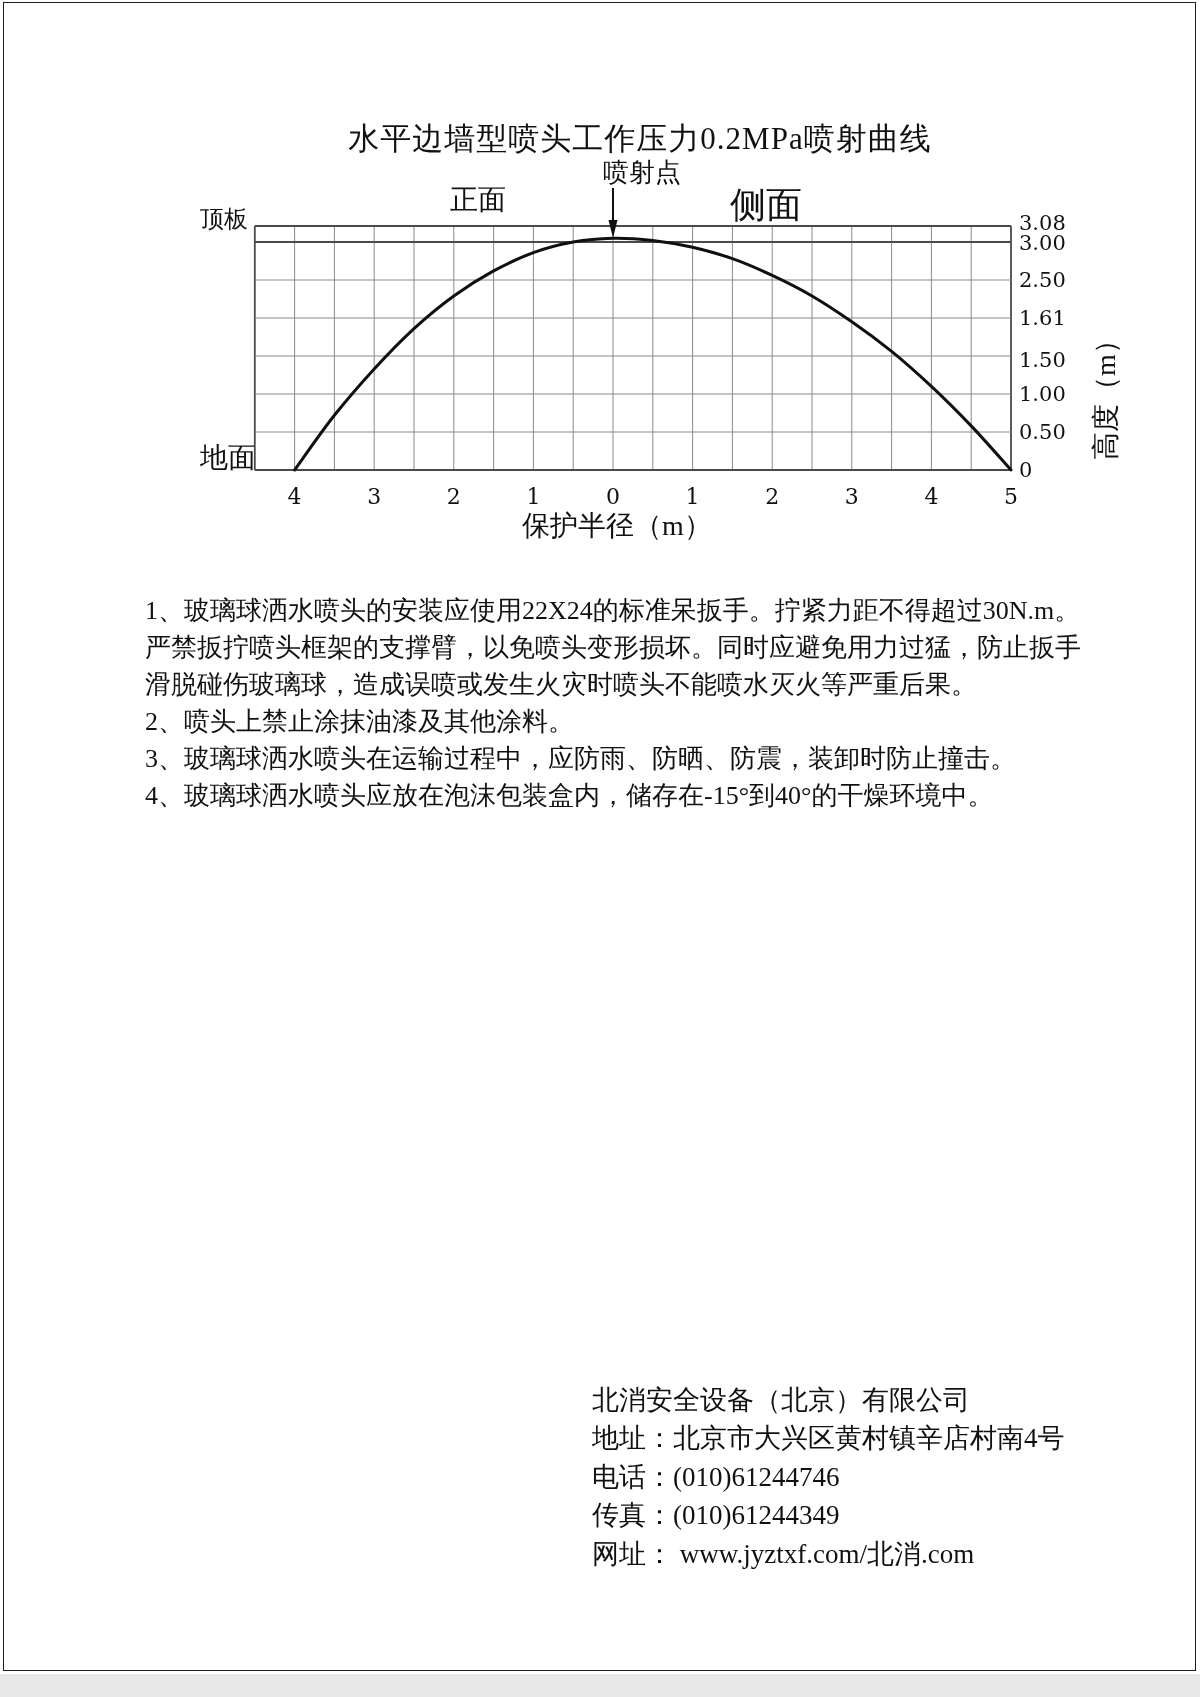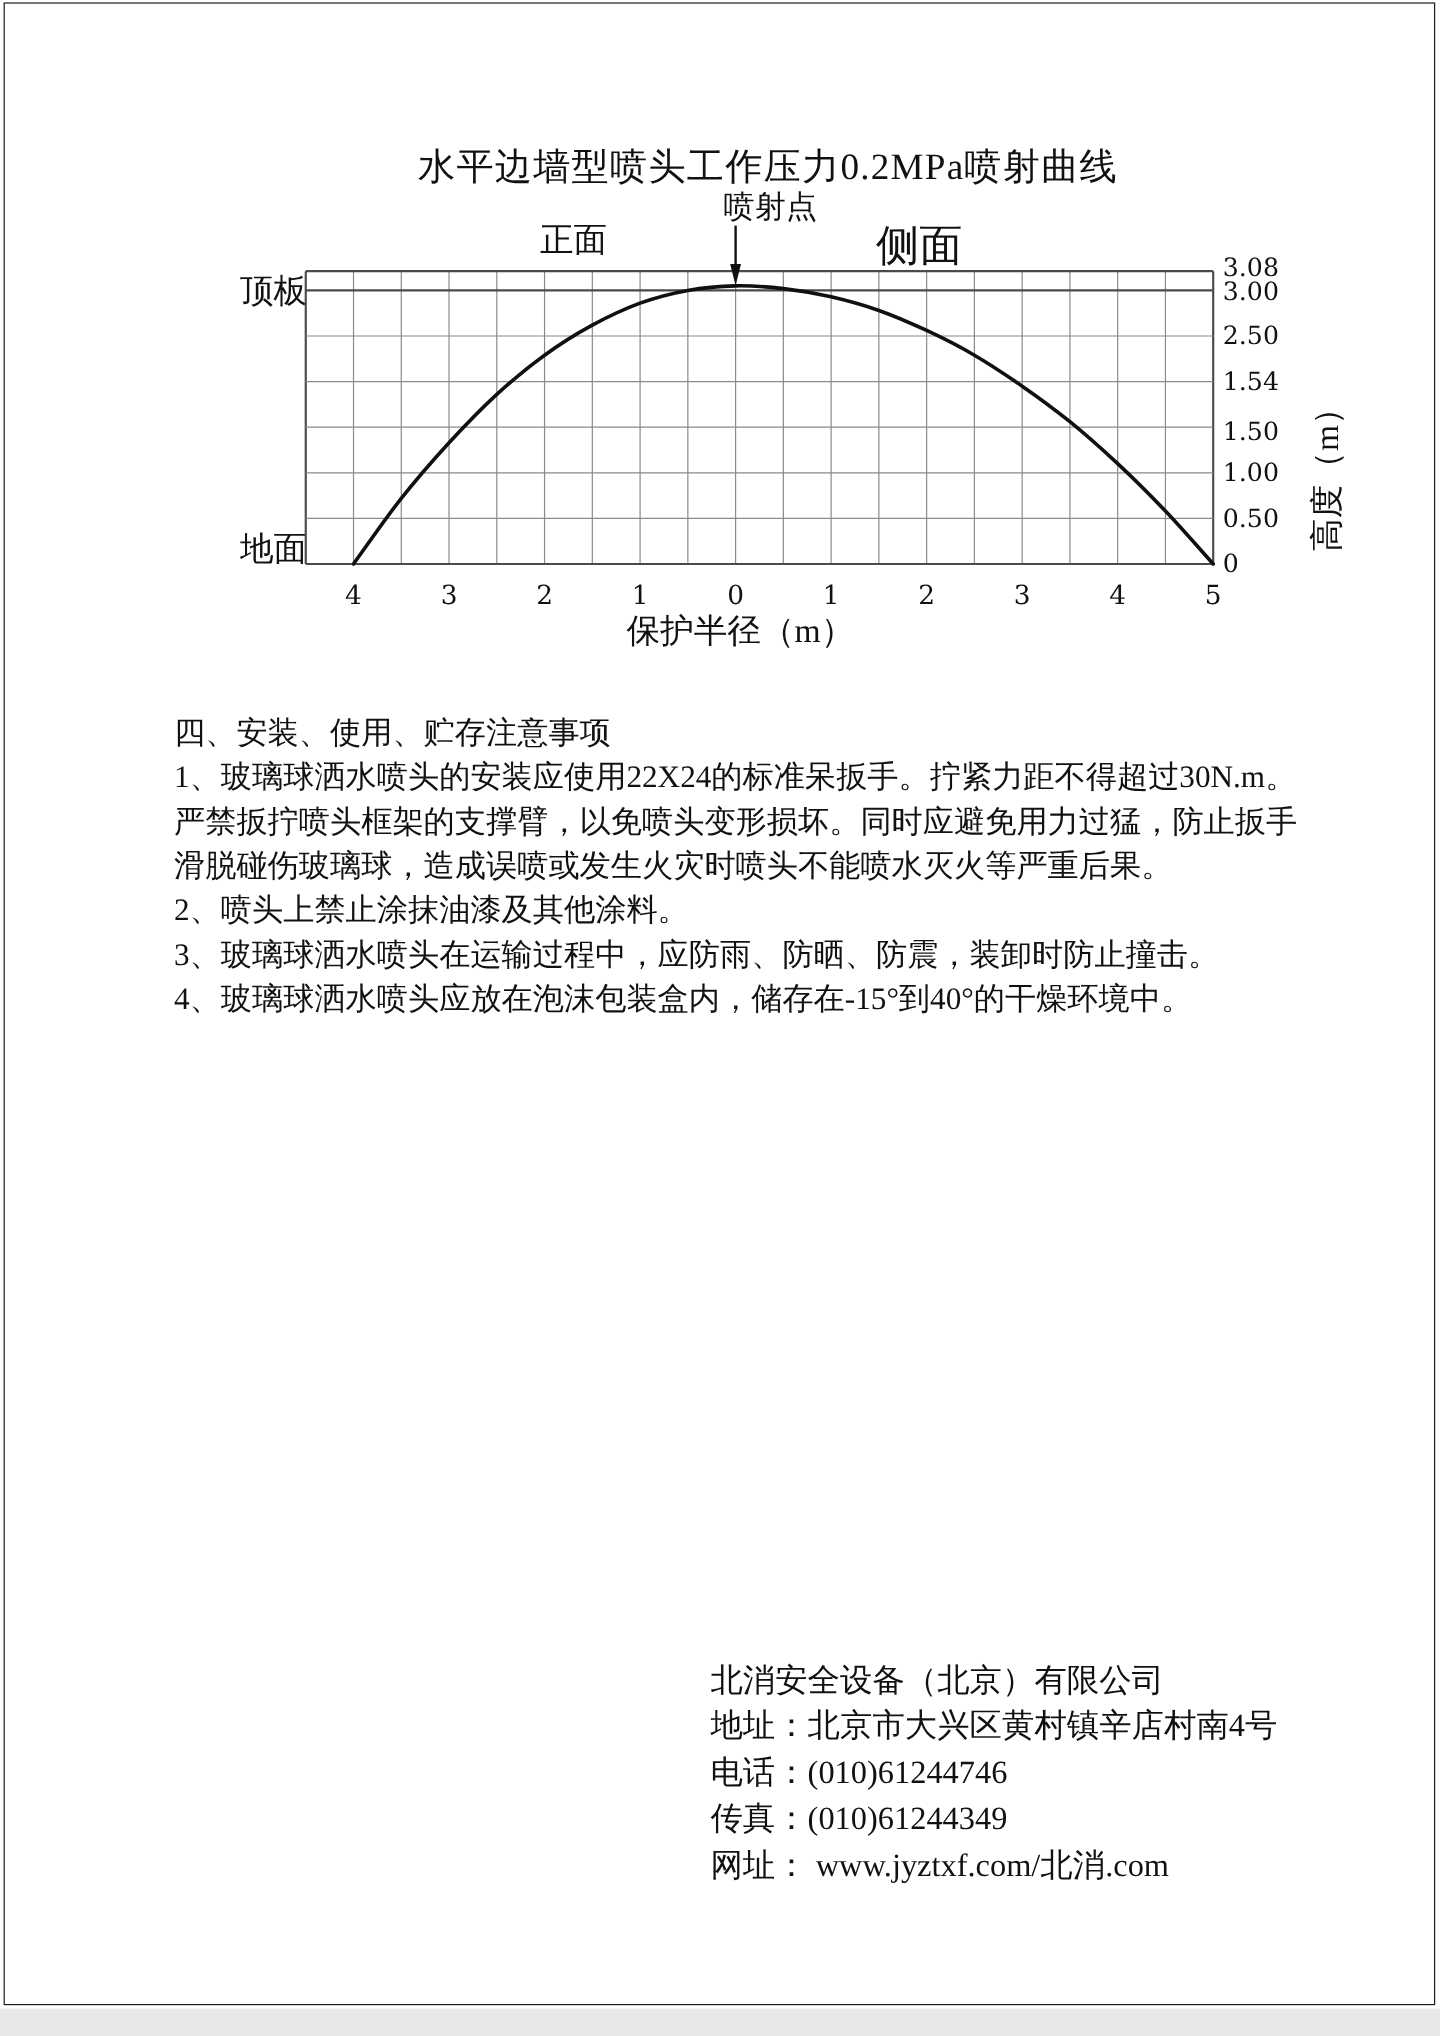--- a/index.html
+++ b/index.html
@@ -8,21 +8,21 @@
     font-family:"Liberation Serif","DejaVu Serif",serif;color:#111;
     margin:0 auto;overflow:hidden;
   }
   .frame{position:absolute;left:3px;top:2px;right:4px;bottom:3px;border:1.5px solid #1c1c1c;}
   .abs{position:absolute;}
   .chart-title{left:240px;top:118px;width:800px;text-align:center;font-size:31px;letter-spacing:1px;white-space:nowrap;}
   .lbl{font-size:27px;white-space:nowrap;}
   .spray-label{left:567px;top:155px;width:150px;text-align:center;font-size:26px;}
   .front-label{left:406px;top:181px;width:100px;text-align:right;font-size:28px;}
   .side-label{left:716px;top:181px;width:100px;text-align:center;font-size:36px;}
-  .ceiling-label{left:200px;top:224px;font-size:28px;}
+  .ceiling-label{left:200px;top:203px;font-size:24px;}
   .ground-label{left:200px;top:439px;font-size:28px;}
   .x-title{left:417px;top:507px;width:400px;text-align:center;font-size:28px;}
   .y-title{
     left:1016px;top:303px;width:180px;height:180px;
     display:flex;align-items:center;justify-content:center;
     transform:rotate(-90deg);font-size:28px;white-space:nowrap;
   }
   .x-tick{position:absolute;width:44px;text-align:center;font-size:22px;font-family:"DejaVu Serif","Liberation Serif",serif;}
   .y-tick{position:absolute;left:1019px;width:70px;text-align:left;font-size:21px;line-height:24px;font-family:"DejaVu Serif","Liberation Serif",serif;}
   .notes{left:145px;top:592px;width:958px;font-size:26px;line-height:37px;}
@@ -97,32 +97,31 @@
       <div class="x-tick" style="left: 670.6px; top: 484px;">1</div>
       <div class="x-tick" style="left: 750.2px; top: 484px;">2</div>
       <div class="x-tick" style="left: 829.8px; top: 484px;">3</div>
       <div class="x-tick" style="left: 909.4px; top: 484px;">4</div>
       <div class="x-tick" style="left: 989px; top: 484px;">5</div>
     </div>
   <div id="y-ticks">
       <div class="y-tick" style="top: 211px;">3.08</div>
       <div class="y-tick" style="top: 231px;">3.00</div>
       <div class="y-tick" style="top: 268px;">2.50</div>
-      <div class="y-tick" style="top: 306px;">1.54</div>
+      <div class="y-tick" style="top: 306px;">1.61</div>
       <div class="y-tick" style="top: 348px;">1.50</div>
       <div class="y-tick" style="top: 382px;">1.00</div>
       <div class="y-tick" style="top: 420px;">0.50</div>
       <div class="y-tick" style="top: 458px;">0</div>
     </div>
 
   <div class="abs x-title">保护半径（m）</div>
   <div class="abs y-title">高度（m）</div>
 
   <div class="abs notes">
-    <p>四、安装、使用、贮存注意事项</p>
     <div id="notes-list">
         <p>1、玻璃球洒水喷头的安装应使用22X24的标准呆扳手。拧紧力距不得超过30N.m。严禁扳拧喷头框架的支撑臂，以免喷头变形损坏。同时应避免用力过猛，防止扳手滑脱碰伤玻璃球，造成误喷或发生火灾时喷头不能喷水灭火等严重后果。</p>
         <p>2、喷头上禁止涂抹油漆及其他涂料。</p>
         <p>3、玻璃球洒水喷头在运输过程中，应防雨、防晒、防震，装卸时防止撞击。</p>
         <p>4、玻璃球洒水喷头应放在泡沫包装盒内，储存在-15°到40°的干燥环境中。</p>
       </div>
   </div>
 
   <div class="abs contact">
     <div>北消安全设备（北京）有限公司</div>

